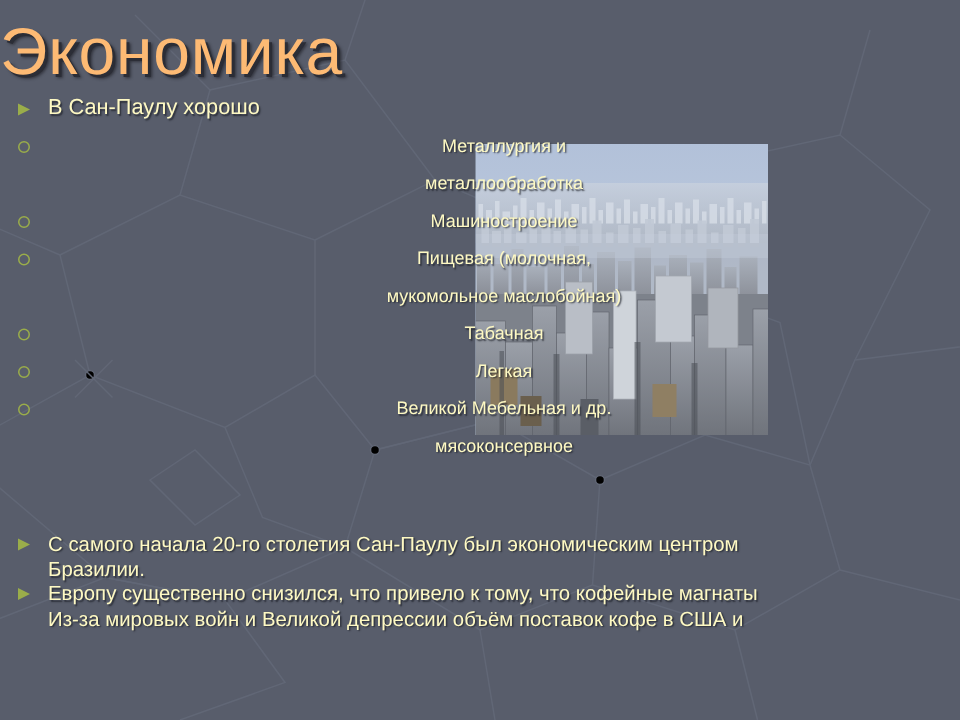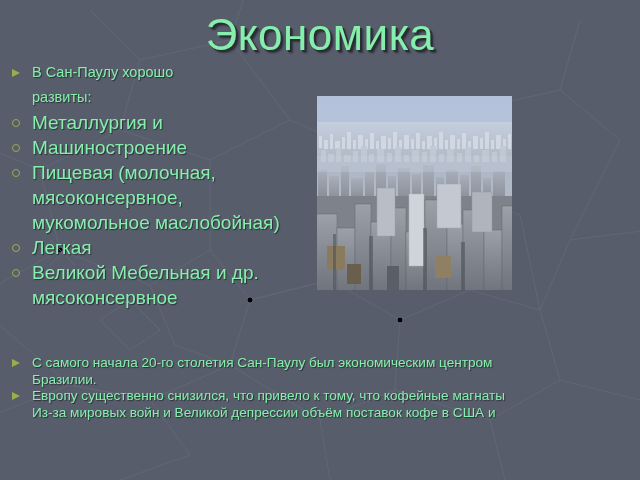--- a/index.html
+++ b/index.html
@@ -35,49 +35,49 @@
     stroke: #616776;
     stroke-width: 1;
   }
 
   
   .slide-title {
     position: absolute;
     left: 0;
     top: 8px;
     width: 640px;
-    text-align: center;
     font-size: 44px;
     line-height: 54px;
     letter-spacing: 0.5px;
-    color: #86efac;
+    color: #fdba74;
     text-shadow: 2px 2px 0 #2b2d36, 3px 3px 2px rgba(20,20,26,0.55);
     font-weight: normal;
     white-space: nowrap;
   }
 
   
   .body-area {
     position: absolute;
     left: 0;
     top: 60px;
     width: 640px;
   }
   .blk {
     position: relative;
     padding-left: 32px;
-    color: #86efac;
+    color: #fef9c3;
   }
   .lvl1 {
     font-size: 14.5px;
     line-height: 25px;
   }
   .lvl2 {
-    font-size: 19px;
+    font-size: 12px;
     line-height: 25px;
+    text-align: center;
   }
   .marker {
     position: absolute;
     left: 12px;
     top: 0;
     width: 14px;
     height: 25px;
     display: flex;
     align-items: center;
     justify-content: flex-start;
@@ -305,46 +305,51 @@
     </svg>
   </div>
 
   <div class="body-area">
 
     <div class="blk lvl1">
       <span class="marker">
           <span class="tri"></span>
         </span>
       <div class="line text-shadow-soft">В Сан-Паулу хорошо</div>
-      <div class="line text-shadow-soft">развиты:</div>
     </div>
 
     <div class="blk lvl2">
       <span class="marker">
           <span class="circ"></span>
         </span>
       <div class="line text-shadow-soft">Металлургия и</div>
+      <div class="line text-shadow-soft">металлообработка</div>
     </div>
 
     <div class="blk lvl2">
       <span class="marker">
           <span class="circ"></span>
         </span>
       <div class="line text-shadow-soft">Машиностроение</div>
     </div>
 
     <div class="blk lvl2">
       <span class="marker">
           <span class="circ"></span>
         </span>
       <div class="line text-shadow-soft">Пищевая (молочная,</div>
-      <div class="line text-shadow-soft">мясоконсервное,</div>
       <div class="line text-shadow-soft">мукомольное маслобойная)</div>
     </div>
 
+    <div class="blk lvl2">
+      <span class="marker">
+          <span class="circ"></span>
+        </span>
+      <div class="line text-shadow-soft">Табачная</div>
+    </div>
 
     <div class="blk lvl2">
       <span class="marker">
           <span class="circ"></span>
         </span>
       <div class="line text-shadow-soft">Легкая</div>
     </div>
 
     <div class="blk lvl2">
       <span class="marker">

